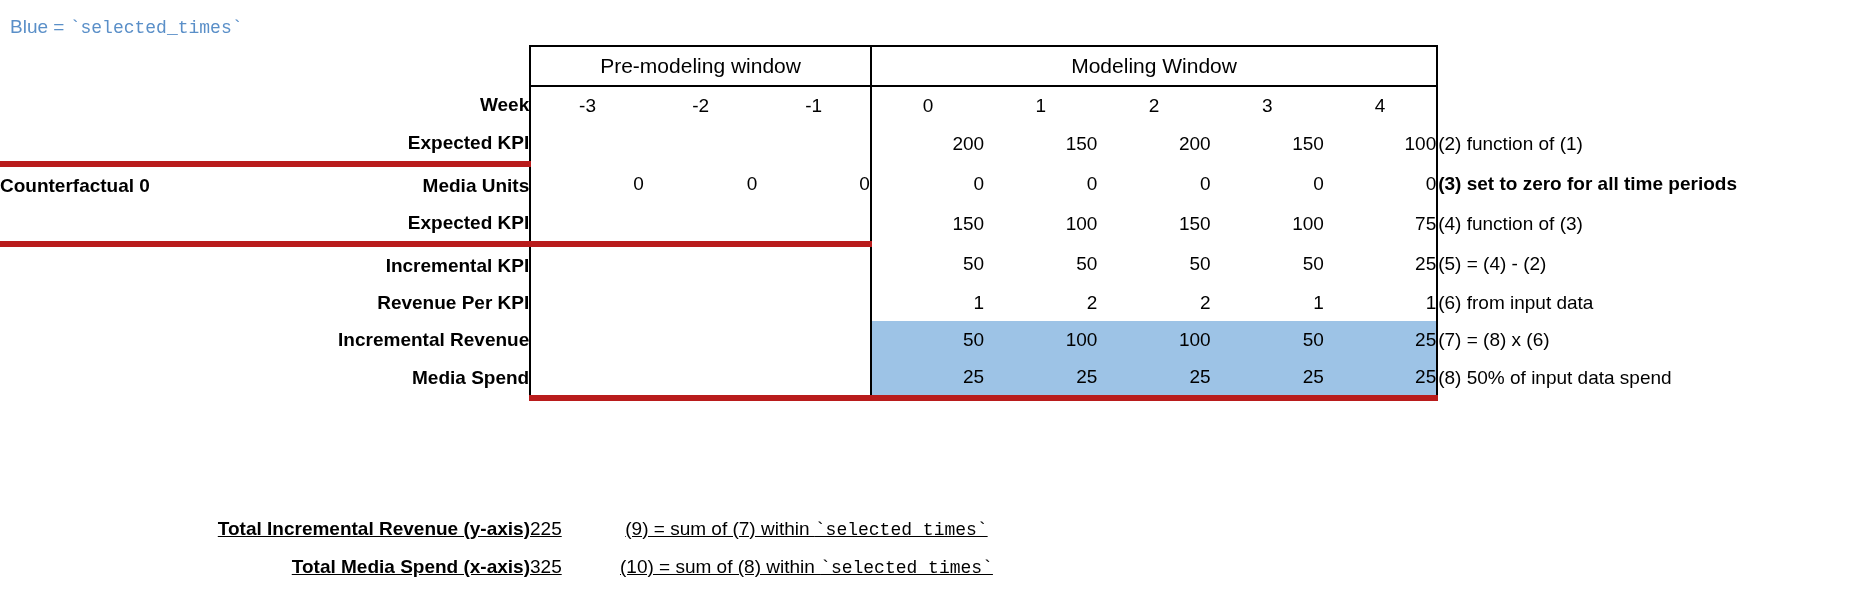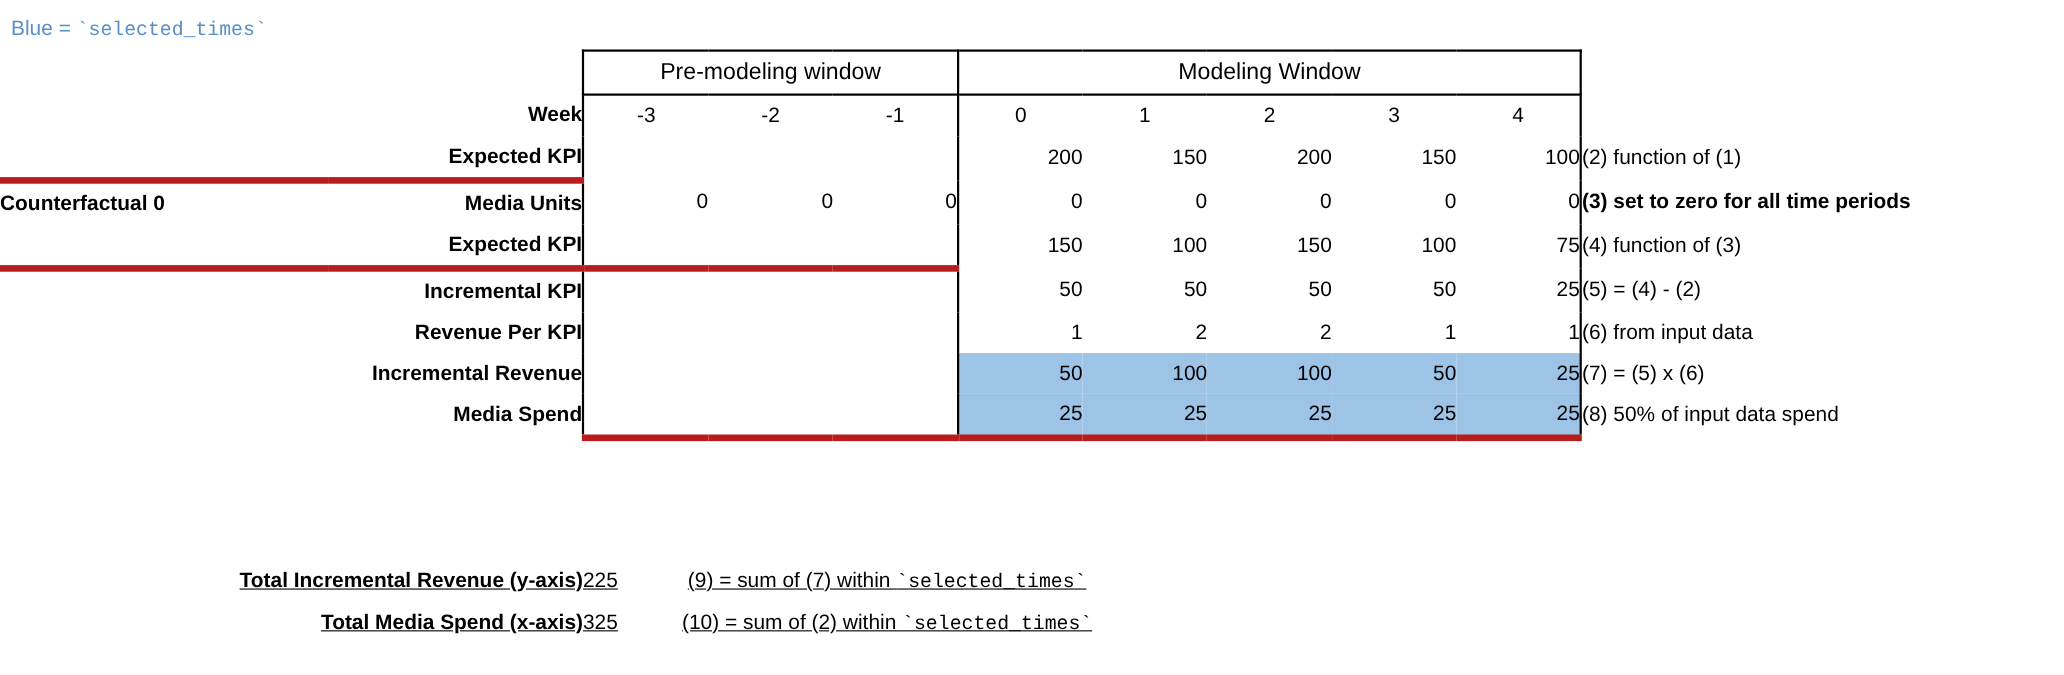--- a/index.html
+++ b/index.html
@@ -239,21 +239,21 @@
       <td class="grouplabel"></td>
       <td class="rowname">Incremental Revenue</td>
       <td class="num vl"></td>
       <td class="num"></td>
       <td class="num vr"></td>
       <td class="num highlight">50</td>
       <td class="num highlight">100</td>
       <td class="num highlight">100</td>
       <td class="num highlight">50</td>
       <td class="num highlight vr">25</td>
-      <td class="note">(7) = (5) x (6)</td>
+      <td class="note">(7) = (8) x (6)</td>
     </tr>
 
     <tr>
       <td class="grouplabel"></td>
       <td class="rowname">Media Spend</td>
       <td class="num vl bottomline"></td>
       <td class="num bottomline"></td>
       <td class="num vr bottomline"></td>
       <td class="num highlight bottomline">25</td>
       <td class="num highlight bottomline">25</td>
@@ -270,17 +270,17 @@
   <table>
     <tbody>
         <tr>
       <td class="t-label">Total Incremental Revenue (y-axis)</td>
       <td class="t-value">225</td>
       <td class="t-note"><span>(9) = sum of (7) within </span><span class="mono-inline">`selected_times`</span></td>
     </tr>
     <tr>
       <td class="t-label">Total Media Spend (x-axis)</td>
       <td class="t-value">325</td>
-      <td class="t-note"><span>(10) = sum of (2) within </span><span class="mono-inline">`selected_times`</span></td>
+      <td class="t-note"><span>(10) = sum of (8) within </span><span class="mono-inline">`selected_times`</span></td>
     </tr>
   </tbody>
     </table>
 </div>
 
 </body></html>

